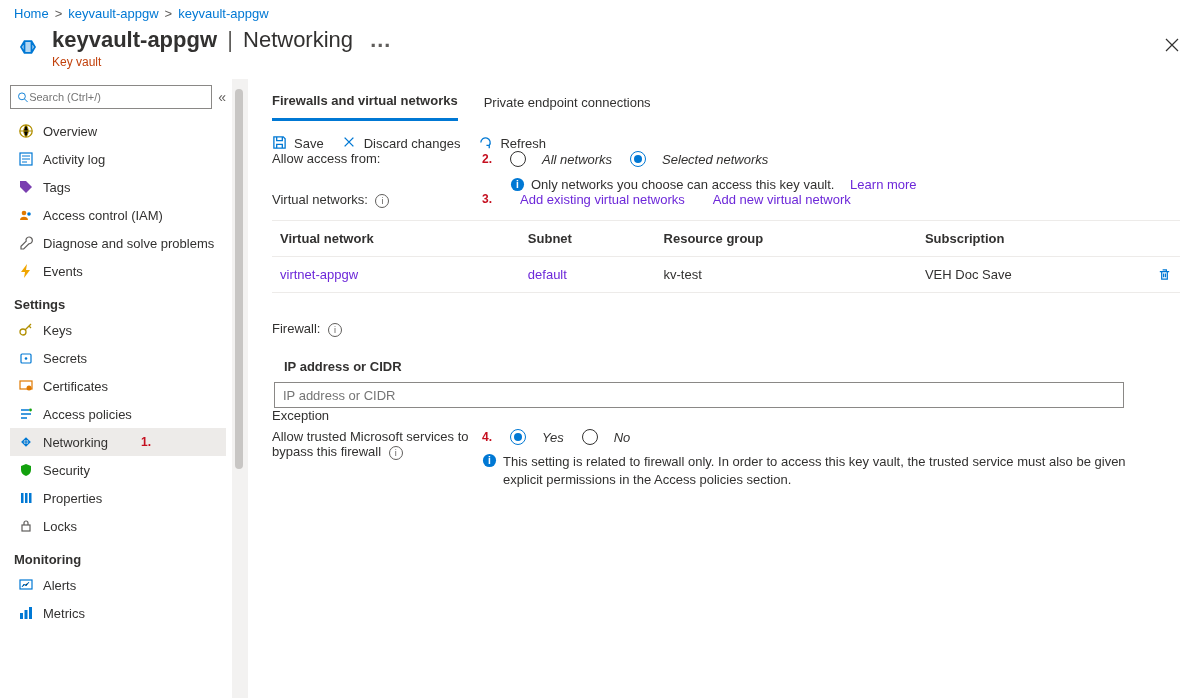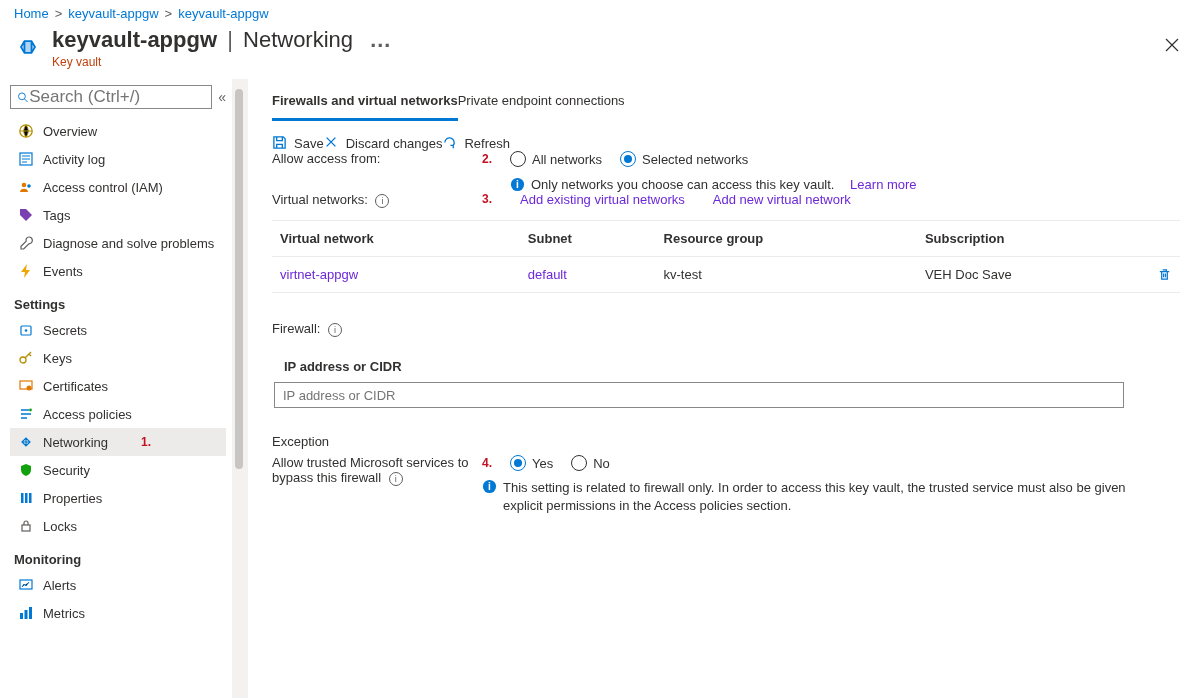--- a/index.html
+++ b/index.html
@@ -14,56 +14,56 @@
 .header .pipe { font-weight: 400; color:#605e5c; margin: 0 4px; }
 .close-btn { position: absolute; right: 18px; top: 14px; width: 18px; height: 18px; cursor: pointer; color:#323130; }
 .more-dots { display:inline-block; margin-left:10px; color:#605e5c; }
 .body-row { display: flex; height: calc(100% - 70px); }
 .sidebar { width: 248px; border-right: none; display:flex; }
 .side-inner { width: 232px; padding: 6px 6px 6px 10px; overflow-y:auto; }
 .side-scroll { width: 16px; background:#f3f2f1; position:relative; }
 .side-scroll .thumb { position:absolute; top:10px; left:3px; width:8px; height:380px; background:#c8c6c4; border-radius:4px; }
 .search-wrap { display:flex; align-items:center; gap:6px; margin-bottom:8px;}
 .search-box { flex:1; border:1px solid #8a8886; height:24px; display:flex; align-items:center; padding:0 6px; }
-.search-box input { border:none; outline:none; width:100%; font-size:17px; }
+.search-box input { border:none; outline:none; width:100%; font-size:11px; }
 .collapse-btn { color:#605e5c; font-size:14px; cursor:pointer; }
 .nav-item { display:flex; align-items:center; gap:9px; padding:6px 6px; cursor:pointer; border-left:2px solid transparent; }
 .nav-item.selected { background:#edebe9; }
 .nav-item .ic { width:16px; height:16px; display:flex; align-items:center; justify-content:center; }
 .nav-heading { font-weight:600; color:#323130; padding:12px 4px 4px; font-size:13px; }
 .annot { color:#c50f1f; font-size:12px; margin-left:24px; font-weight:600; }
 .main { flex:1; padding: 0 20px 20px 24px; overflow-y:auto; }
-.tabs { display:flex; border-bottom: none; margin-top:8px; }
+.tabs { display:flex; gap:26px; border-bottom: none; margin-top:8px;align-items:center; }
 .tab { padding:6px 0 10px; cursor:pointer; color:#323130; }
 .tab.active { font-weight:600; border-bottom:3px solid #0078d4; }
-.toolbar { display:flex; align-items:center; margin-top:14px; }
+.toolbar { display:flex; align-items:center; gap:18px; margin-top:14px; }
 .tbtn { display:flex; align-items:center; gap:6px; cursor:pointer; color:#323130; }
 .tbtn .ic { width:16px; height:16px; color:#0078d4; }
 .section-row { display:flex; align-items:flex-start; }
 .sec-label { width:210px; color:#323130; }
 .sec-body { flex:1; }
 .radios { display:flex; align-items:center; gap:18px; }
-.radio { display:flex; align-items:center; gap:6px; cursor:pointer; }
+.radio { display:flex; align-items:center; gap:16px; cursor:pointer;font-style:italic; }
 .radio .circle { width:16px; height:16px; border:1px solid #323130; border-radius:50%; display:flex; align-items:center; justify-content:center; }
 .radio.selected .circle { border-color:#0078d4; }
 .radio.selected .dot { width:8px; height:8px; background:#0078d4; border-radius:50%; }
 .info-row { display:flex; align-items:center; gap:6px; margin-top:10px; color:#323130; }
 .info-icon { width:15px; height:15px; color:#0078d4; display:inline-flex; }
 .link { color:#6d28d9; cursor:pointer; }
 .help-icon { display:inline-flex; width:14px;height:14px;border:1px solid #605e5c;border-radius:50%;align-items:center;justify-content:center;font-size:9px;color:#605e5c;margin-left:4px;cursor:pointer;}
 .vnet-links { display:flex; gap:28px; }
 table.vnet { width:100%; border-collapse:collapse; margin-top:12px; }
 table.vnet th { text-align:left; font-weight:600; padding:10px 8px; border-top:1px solid #edebe9; border-bottom:1px solid #edebe9; }
 table.vnet td { padding:10px 8px; border-bottom:1px solid #edebe9; }
 .delete-cell { width:24px; color:#0078d4; cursor:pointer; }
 .firewall-label { margin-top:28px; }
 .ip-block { margin-top:14px; }
 .ip-header { font-weight:600; padding:8px 12px; }
 .ip-input { width:850px; border:1px solid #8a8886; height:26px; padding:0 8px; font-size:13px; margin-left:2px; }
-.exception { margin-top:26px; }
+.exception { }
 .exc-row { display:flex; align-items:flex-start; margin-top:6px; }
 .exc-label { width:210px; }
 .note { margin-top:8px; display:flex; align-items:flex-start; gap:6px; color:#323130; max-width:660px; line-height:1.4; }
 svg { display:block; }
 </style>
 </head>
 <body>
 
 <div class="breadcrumb">
   <span class="crumb">Home</span>
@@ -124,70 +124,70 @@
             <svg width="16" height="16" viewBox="0 0 16 16">
               <rect x="2" y="2" width="12" height="12" fill="none" stroke="#0078d4" stroke-width="1.2"></rect>
               <path stroke="#0078d4" d="M4 5h8M4 8h8M4 11h5"></path>
             </svg>
           </span>
           <span>Activity log</span>
         </div>
       <div class="nav-item">
           <span class="ic">
             <svg width="16" height="16" viewBox="0 0 16 16">
+              <path d="M2 2h6l6 6-6 6-6-6z" fill="#7a3fb0"></path>
+            </svg>
+          </span>
+          <span>Tags</span>
+        </div>
+      <div class="nav-item">
+          <span class="ic">
+            <svg width="16" height="16" viewBox="0 0 16 16">
               <circle cx="6" cy="6" r="2.3" fill="#e07900"></circle>
               <circle cx="11" cy="7" r="1.8" fill="#0078d4"></circle>
               <path d="M2 13c0-2 2-3.2 4-3.2s4 1.2 4 3.2z" fill="#e07900"></path>
             </svg>
           </span>
           <span>Access control (IAM)</span>
         </div>
       <div class="nav-item">
           <span class="ic">
             <svg width="16" height="16" viewBox="0 0 16 16">
-              <path d="M2 2h6l6 6-6 6-6-6z" fill="#7a3fb0"></path>
-            </svg>
-          </span>
-          <span>Tags</span>
-        </div>
-      <div class="nav-item">
-          <span class="ic">
-            <svg width="16" height="16" viewBox="0 0 16 16">
               <path d="M11 2a3 3 0 00-2.8 4.1L3 11.3V14h2.7l5.2-5.2A3 3 0 0011 2z" fill="none" stroke="#605e5c" stroke-width="1.2"></path>
             </svg>
           </span>
           <span>Diagnose and solve problems</span>
         </div>
       <div class="nav-item">
           <span class="ic">
             <svg width="16" height="16" viewBox="0 0 16 16">
               <path d="M9 1L3 9h4l-1 6 6-8H8z" fill="#f0a500"></path>
             </svg>
           </span>
           <span>Events</span>
         </div>
 
       <div class="nav-heading">Settings</div>
+      <div class="nav-item">
+          <span class="ic">
+            <svg width="16" height="16" viewBox="0 0 16 16">
+              <circle cx="5" cy="10" r="3" fill="none" stroke="#b18f00" stroke-width="1.3"></circle>
+              <path stroke="#b18f00" stroke-width="1.3" d="M7 8l6-6M11 4l2 2"></path>
+            </svg>
+          </span>
+          <span>Keys</span>
+        </div>
       <div class="nav-item">
           <span class="ic">
             <svg width="16" height="16" viewBox="0 0 16 16">
               <rect x="3" y="4" width="10" height="9" rx="1" fill="none" stroke="#0078d4" stroke-width="1.2"></rect>
               <circle cx="8" cy="8.5" r="1.3" fill="#0078d4"></circle>
             </svg>
           </span>
           <span>Secrets</span>
-        </div>
-      <div class="nav-item">
-          <span class="ic">
-            <svg width="16" height="16" viewBox="0 0 16 16">
-              <circle cx="5" cy="10" r="3" fill="none" stroke="#b18f00" stroke-width="1.3"></circle>
-              <path stroke="#b18f00" stroke-width="1.3" d="M7 8l6-6M11 4l2 2"></path>
-            </svg>
-          </span>
-          <span>Keys</span>
         </div>
       <div class="nav-item">
           <span class="ic">
             <svg width="16" height="16" viewBox="0 0 16 16">
               <rect x="2" y="3" width="12" height="8" fill="none" stroke="#e07900" stroke-width="1.2"></rect>
               <circle cx="11" cy="10" r="2.5" fill="#e07900"></circle>
             </svg>
           </span>
           <span>Certificates</span>
         </div>

